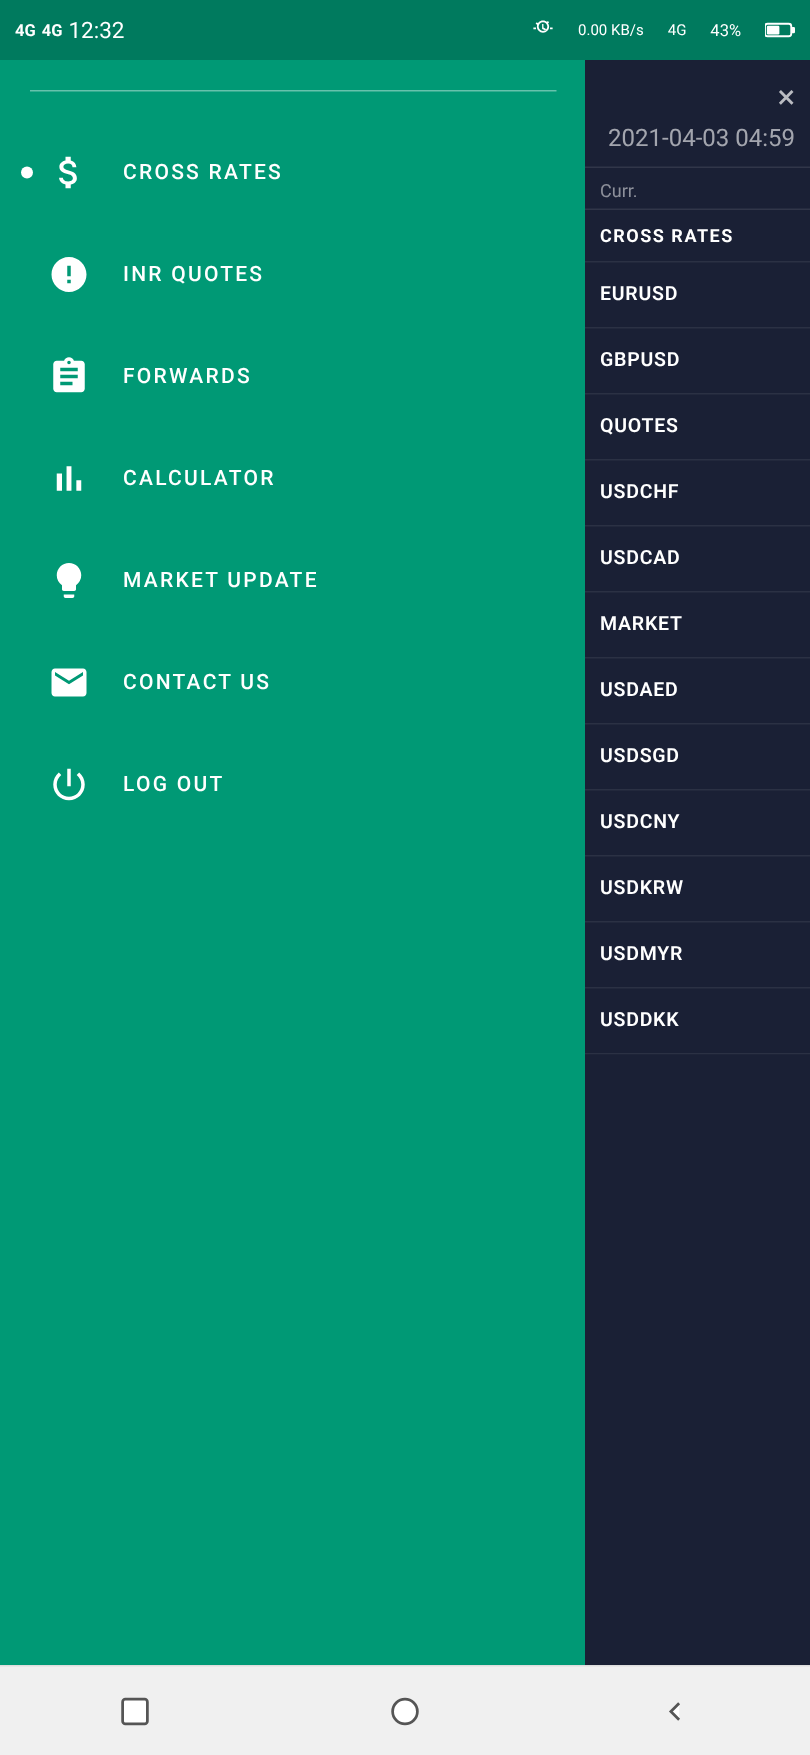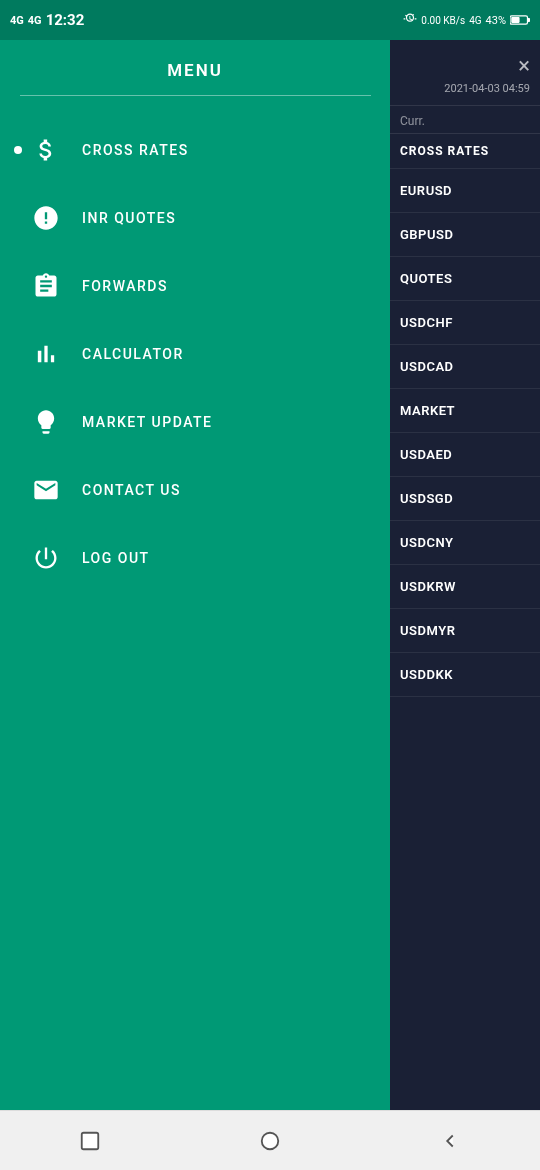--- a/index.html
+++ b/index.html
@@ -28,28 +28,28 @@
       display: flex;
       align-items: center;
       gap: 4px;
       color: white;
       font-size: 12px;
       font-weight: bold;
     }
     .status-right {
       display: flex;
       align-items: center;
-      gap: 4px;
+      gap: 16px;
       color: white;
       font-size: 11px;
     }
     .status-time {
       color: white;
       font-size: 15px;
-      font-weight: bold;
+      font-weight: normal;
     }
 
     
     .app-container {
       position: absolute;
       top: 40px;
       left: 0;
       width: 540px;
       height: 1090px;
       display: flex;
@@ -135,21 +135,21 @@
       margin-bottom: 5px;
     }
     .close-btn {
       color: rgba(255,255,255,0.7);
       font-size: 22px;
       cursor: pointer;
       line-height: 1;
     }
     .timestamp {
       color: rgba(255,255,255,0.6);
-      font-size: 11px;
+      font-size: 16px;
       text-align: right;
     }
     .curr-header {
       color: rgba(255,255,255,0.5);
       font-size: 12px;
       padding: 8px 10px 5px;
       border-bottom: 1px solid rgba(255,255,255,0.1);
     }
     .currency-list {
       display: flex;
@@ -218,21 +218,20 @@
         <rect x="0" y="1" width="21" height="10" rx="2" ry="2" fill="none" stroke="white" stroke-width="1.5"></rect>
         <rect x="1.5" y="2.5" width="10" height="7" rx="1" fill="white"></rect>
         <rect x="21" y="3.5" width="3" height="5" rx="1" fill="white"></rect>
       </svg>
   </div>
 </div>
 
 <div class="app-container">
 
   <div class="menu-panel">
-    <div class="menu-title">MENU</div>
     <hr class="menu-divider">
     <div class="menu-items">
 
       <div class="menu-item active">
         <div class="menu-item-icon">
           <svg width="28" height="28" viewBox="0 0 24 24">
               <path d="M11.8 10.9c-2.27-.59-3-1.2-3-2.15 0-1.09 1.01-1.85 2.7-1.85 1.78 0 2.44.85 2.5 2.1h2.21c-.07-1.72-1.12-3.3-3.21-3.81V3h-3v2.16c-1.94.42-3.5 1.68-3.5 3.61 0 2.31 1.91 3.46 4.7 4.13 2.5.6 3 1.48 3 2.41 0 .69-.49 1.79-2.7 1.79-2.06 0-2.87-.92-2.98-2.1h-2.2c.12 2.19 1.76 3.42 3.68 3.83V21h3v-2.15c1.95-.37 3.5-1.5 3.5-3.55 0-2.84-2.43-3.81-4.7-4.4z"></path>
             </svg>
         </div>
         <span class="menu-item-label">CROSS RATES</span>

